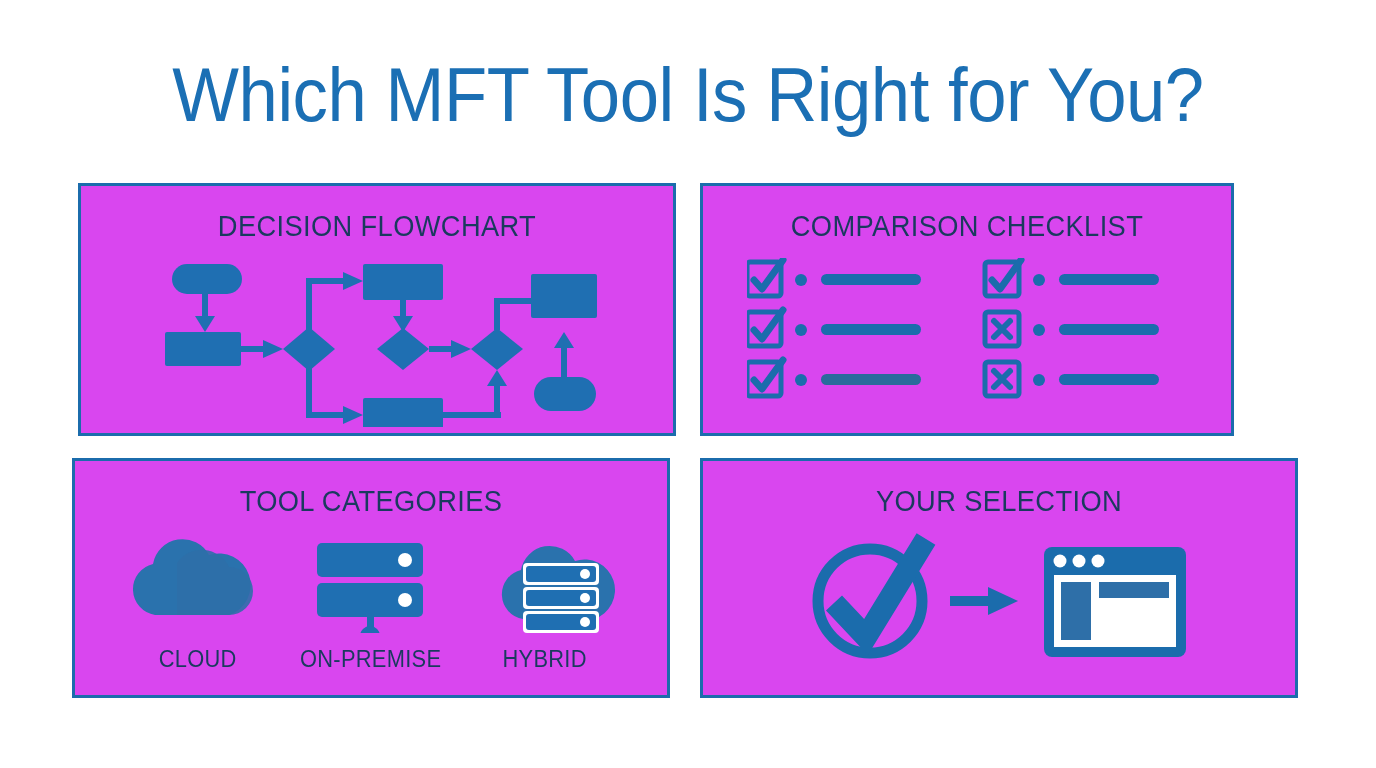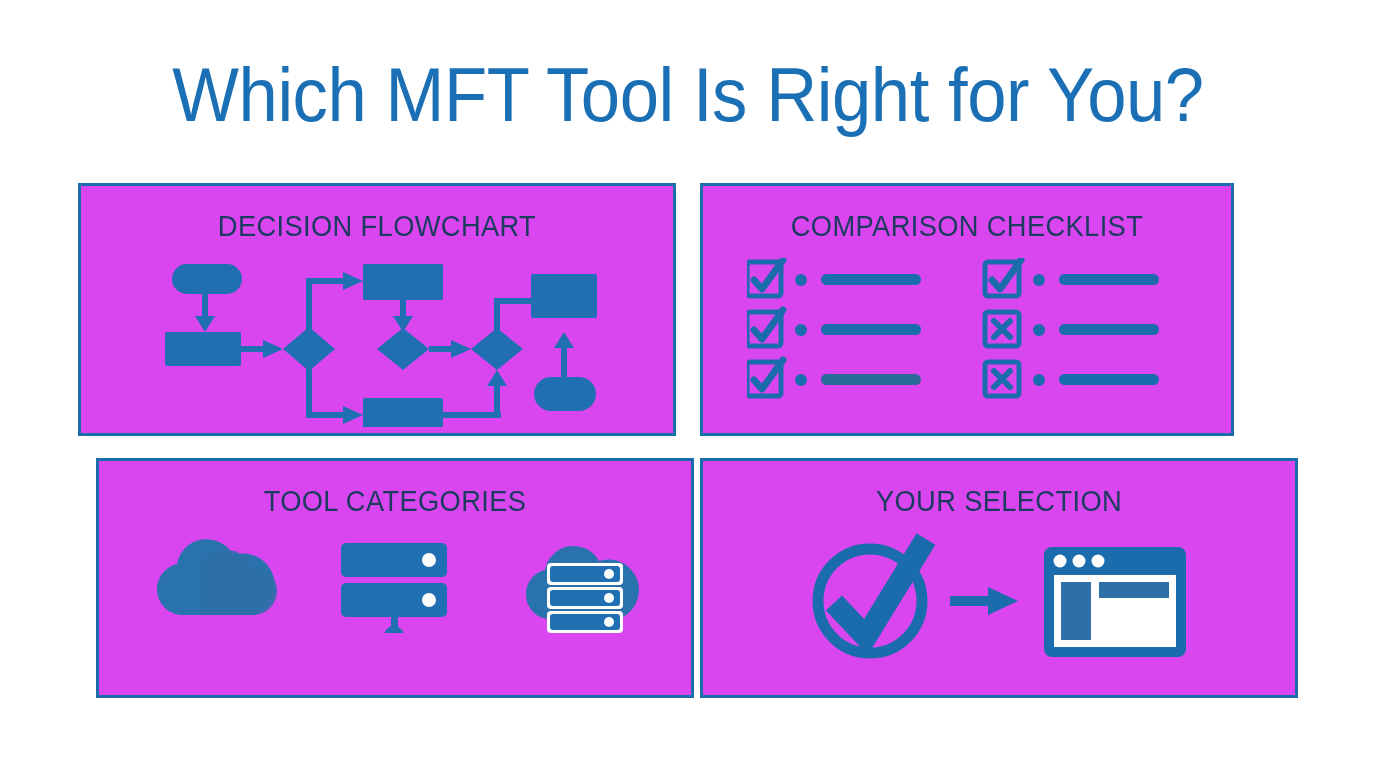--- a/index.html
+++ b/index.html
@@ -43,21 +43,21 @@
 
   
   .panel {
     position: absolute;
     box-sizing: border-box;
     border: 3px solid #1b6cac;
     background: #d946ef;
   }
   .panel-tl { left: 78px;  top: 183px; width: 598px; height: 253px; }
   .panel-tr { left: 700px; top: 183px; width: 534px; height: 253px; }
-  .panel-bl { left: 96px;  top: 458px; width: 598px; height: 240px; }
+  .panel-bl { left: 72px;  top: 458px; width: 598px; height: 240px; }
   .panel-br { left: 700px; top: 458px; width: 598px; height: 240px; }
 
   .panel-heading {
     position: absolute;
     left: 0;
     top: 24px;
     width: 100%;
     text-align: center;
     color: #1a3a5e;
     font-size: 29px;
@@ -258,20 +258,25 @@
             <rect x="412" y="64" width="76" height="22" rx="4" fill="#ffffff"></rect>
             <rect x="415" y="67" width="70" height="16" rx="3" fill="#1f6fb2"></rect>
             <circle cx="474" cy="75" r="5" fill="#ffffff"></circle>
             <rect x="412" y="88" width="76" height="22" rx="4" fill="#ffffff"></rect>
             <rect x="415" y="91" width="70" height="16" rx="3" fill="#1f6fb2"></rect>
             <circle cx="474" cy="99" r="5" fill="#ffffff"></circle>
           </g>
         </svg>
       </div>
 
+      <div class="cat-labels">
+        <div class="cat-label">CLOUD</div>
+        <div class="cat-label">ON-PREMISE</div>
+        <div class="cat-label">HYBRID</div>
+      </div>
     </div>
   </div>
 
   <div class="panel panel-br">
     <div class="panel-heading">YOUR SELECTION</div>
     <div class="panel-body">
       <div class="svg-wrap" style="top:8px;">
         <svg width="390" height="140" viewBox="0 0 390 140">
 
           <g>

